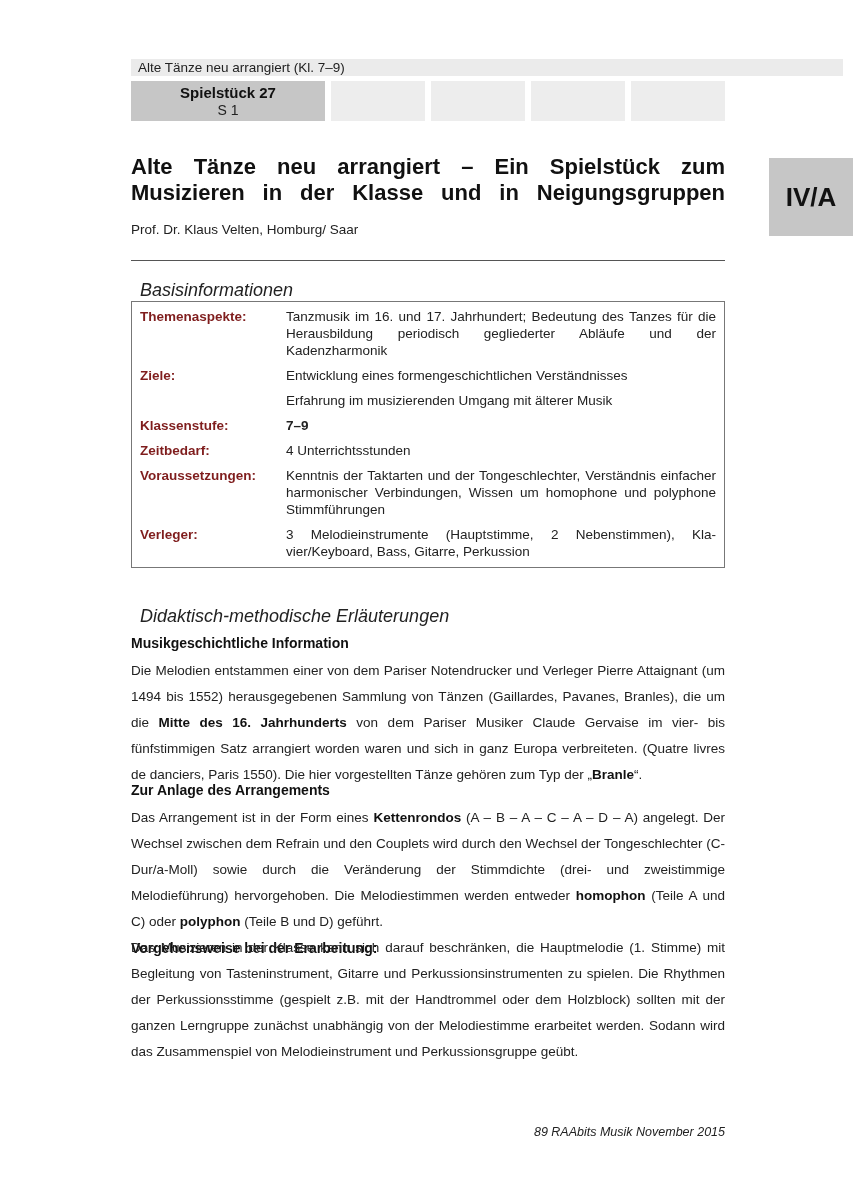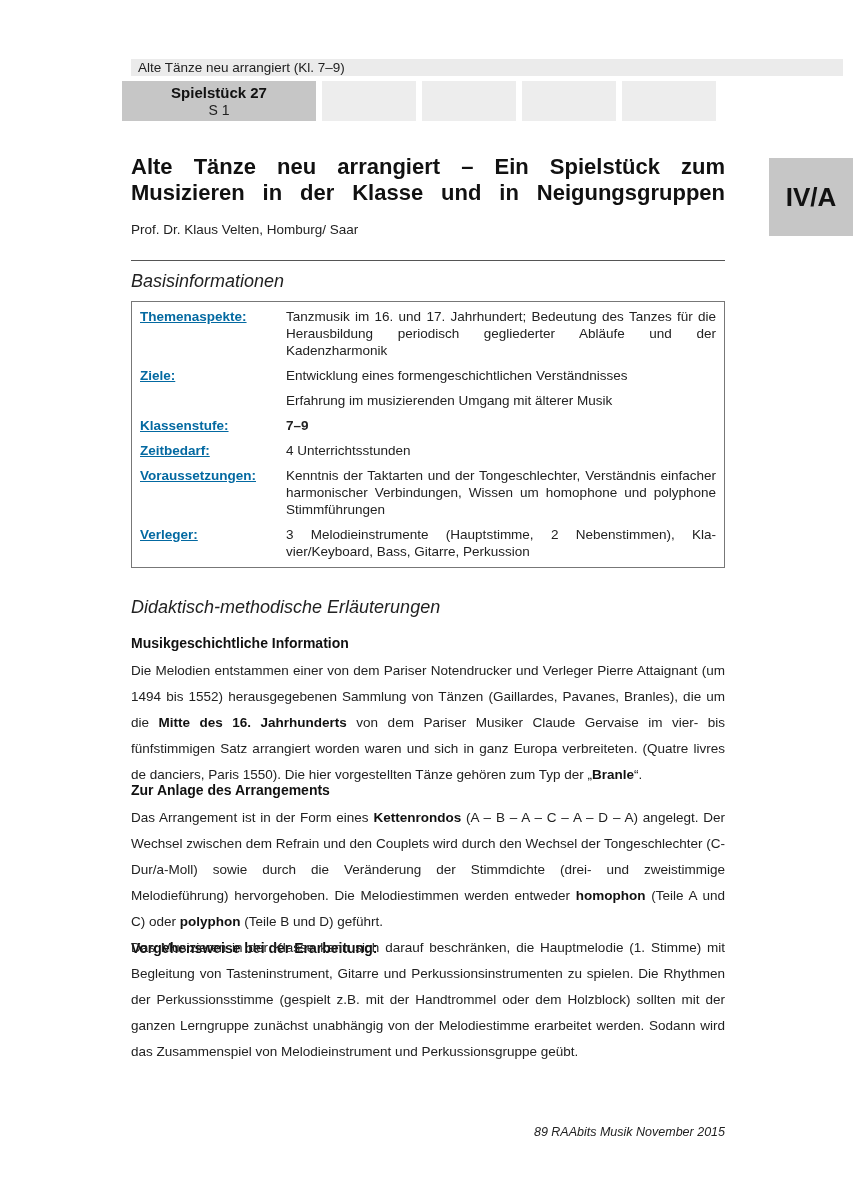--- a/index.html
+++ b/index.html
@@ -1,41 +1,41 @@
 <!DOCTYPE html>
 <html><head>
 <meta charset="utf-8">
 <style>
   html, body { margin: 0; padding: 0; background: #ffffff; }
   body { width: 855px; height: 1200px; position: relative; overflow: hidden;
          font-family: "Liberation Sans", sans-serif; color: #1a1a1a; }
 
   .header-strip { position: absolute; left: 131px; top: 59px; width: 712px; height: 17px;
                   background: #ebebeb; font-size: 13.5px; line-height: 17px; padding-left: 7px; box-sizing: border-box; color: #222; }
-  .tab-row { position: absolute; left: 122px; top: 81px; width: 594px; height: 24px; }
+  .tab-row { position: absolute; left: 131px; top: 81px; width: 594px; height: 24px; }
   .tab { position: absolute; top: 0; height: 40px; background: #ededed; }
   .tab.active { background: #c6c6c6; text-align: center; }
   .tab-title { display: block; font-weight: bold; font-size: 15px; line-height: 18px; margin-top: 3px; color: #111; }
   .tab-sub { display: block; font-size: 14px; line-height: 16px; color: #222; }
 
   .side-tab { position: absolute; left: 769px; top: 158px; width: 84px; height: 78px; background: #c6c6c6;
               font-weight: bold; font-size: 26px; line-height: 78px; text-align: center; color: #111; }
 
   .main-title { position: absolute; left: 131px; top: 154px; width: 594px; margin: 0;
                 font-size: 22px; line-height: 26px; font-weight: bold; text-align: justify; text-align-last: justify; color: #111; }
   .main-title span { display: block; }
   .author { position: absolute; left: 131px; top: 222px; font-size: 13.5px; color: #222; }
   .rule { position: absolute; left: 131px; top: 260px; width: 594px; height: 1px; background: #555; }
 
-  .section-title { position: absolute; left: 131px; font-style: italic; font-size: 18px; color: #222; margin: 0; font-weight: normal; text-align: center; }
+  .section-title { position: absolute; left: 131px; font-style: italic; font-size: 18px; color: #222; margin: 9px; font-weight: normal; text-align: center; }
 
   .info-box { position: absolute; left: 131px; top: 301px; width: 594px; height: 267px; box-sizing: border-box;
               border: 1px solid #777; padding: 6px 8px 0 8px; }
   .info-row { display: flex; font-size: 13.5px; line-height: 17px; margin-bottom: 8px; }
-  .info-row .lbl { width: 146px; flex: none; font-weight: bold; color: #0369a1; text-decoration: underline; }
+  .info-row .lbl { width: 146px; flex: none; font-weight: bold; color: #7f1d1d; }
   .info-row .val { flex: 1; text-align: justify; color: #222; }
   .info-row .val.bold { font-weight: bold; }
 
   .subhead { position: absolute; left: 131px; font-weight: bold; font-size: 14px; color: #111; margin: 0; }
   .para { position: absolute; left: 131px; width: 594px; font-size: 13.5px; line-height: 26px; text-align: justify; color: #222; margin: 0; }
   .para b { color: #111; }
 
   .footer { position: absolute; left: 500px; top: 1125px; width: 225px; text-align: right; font-style: italic; font-size: 12.5px; color: #222; }
 </style>
 </head>

